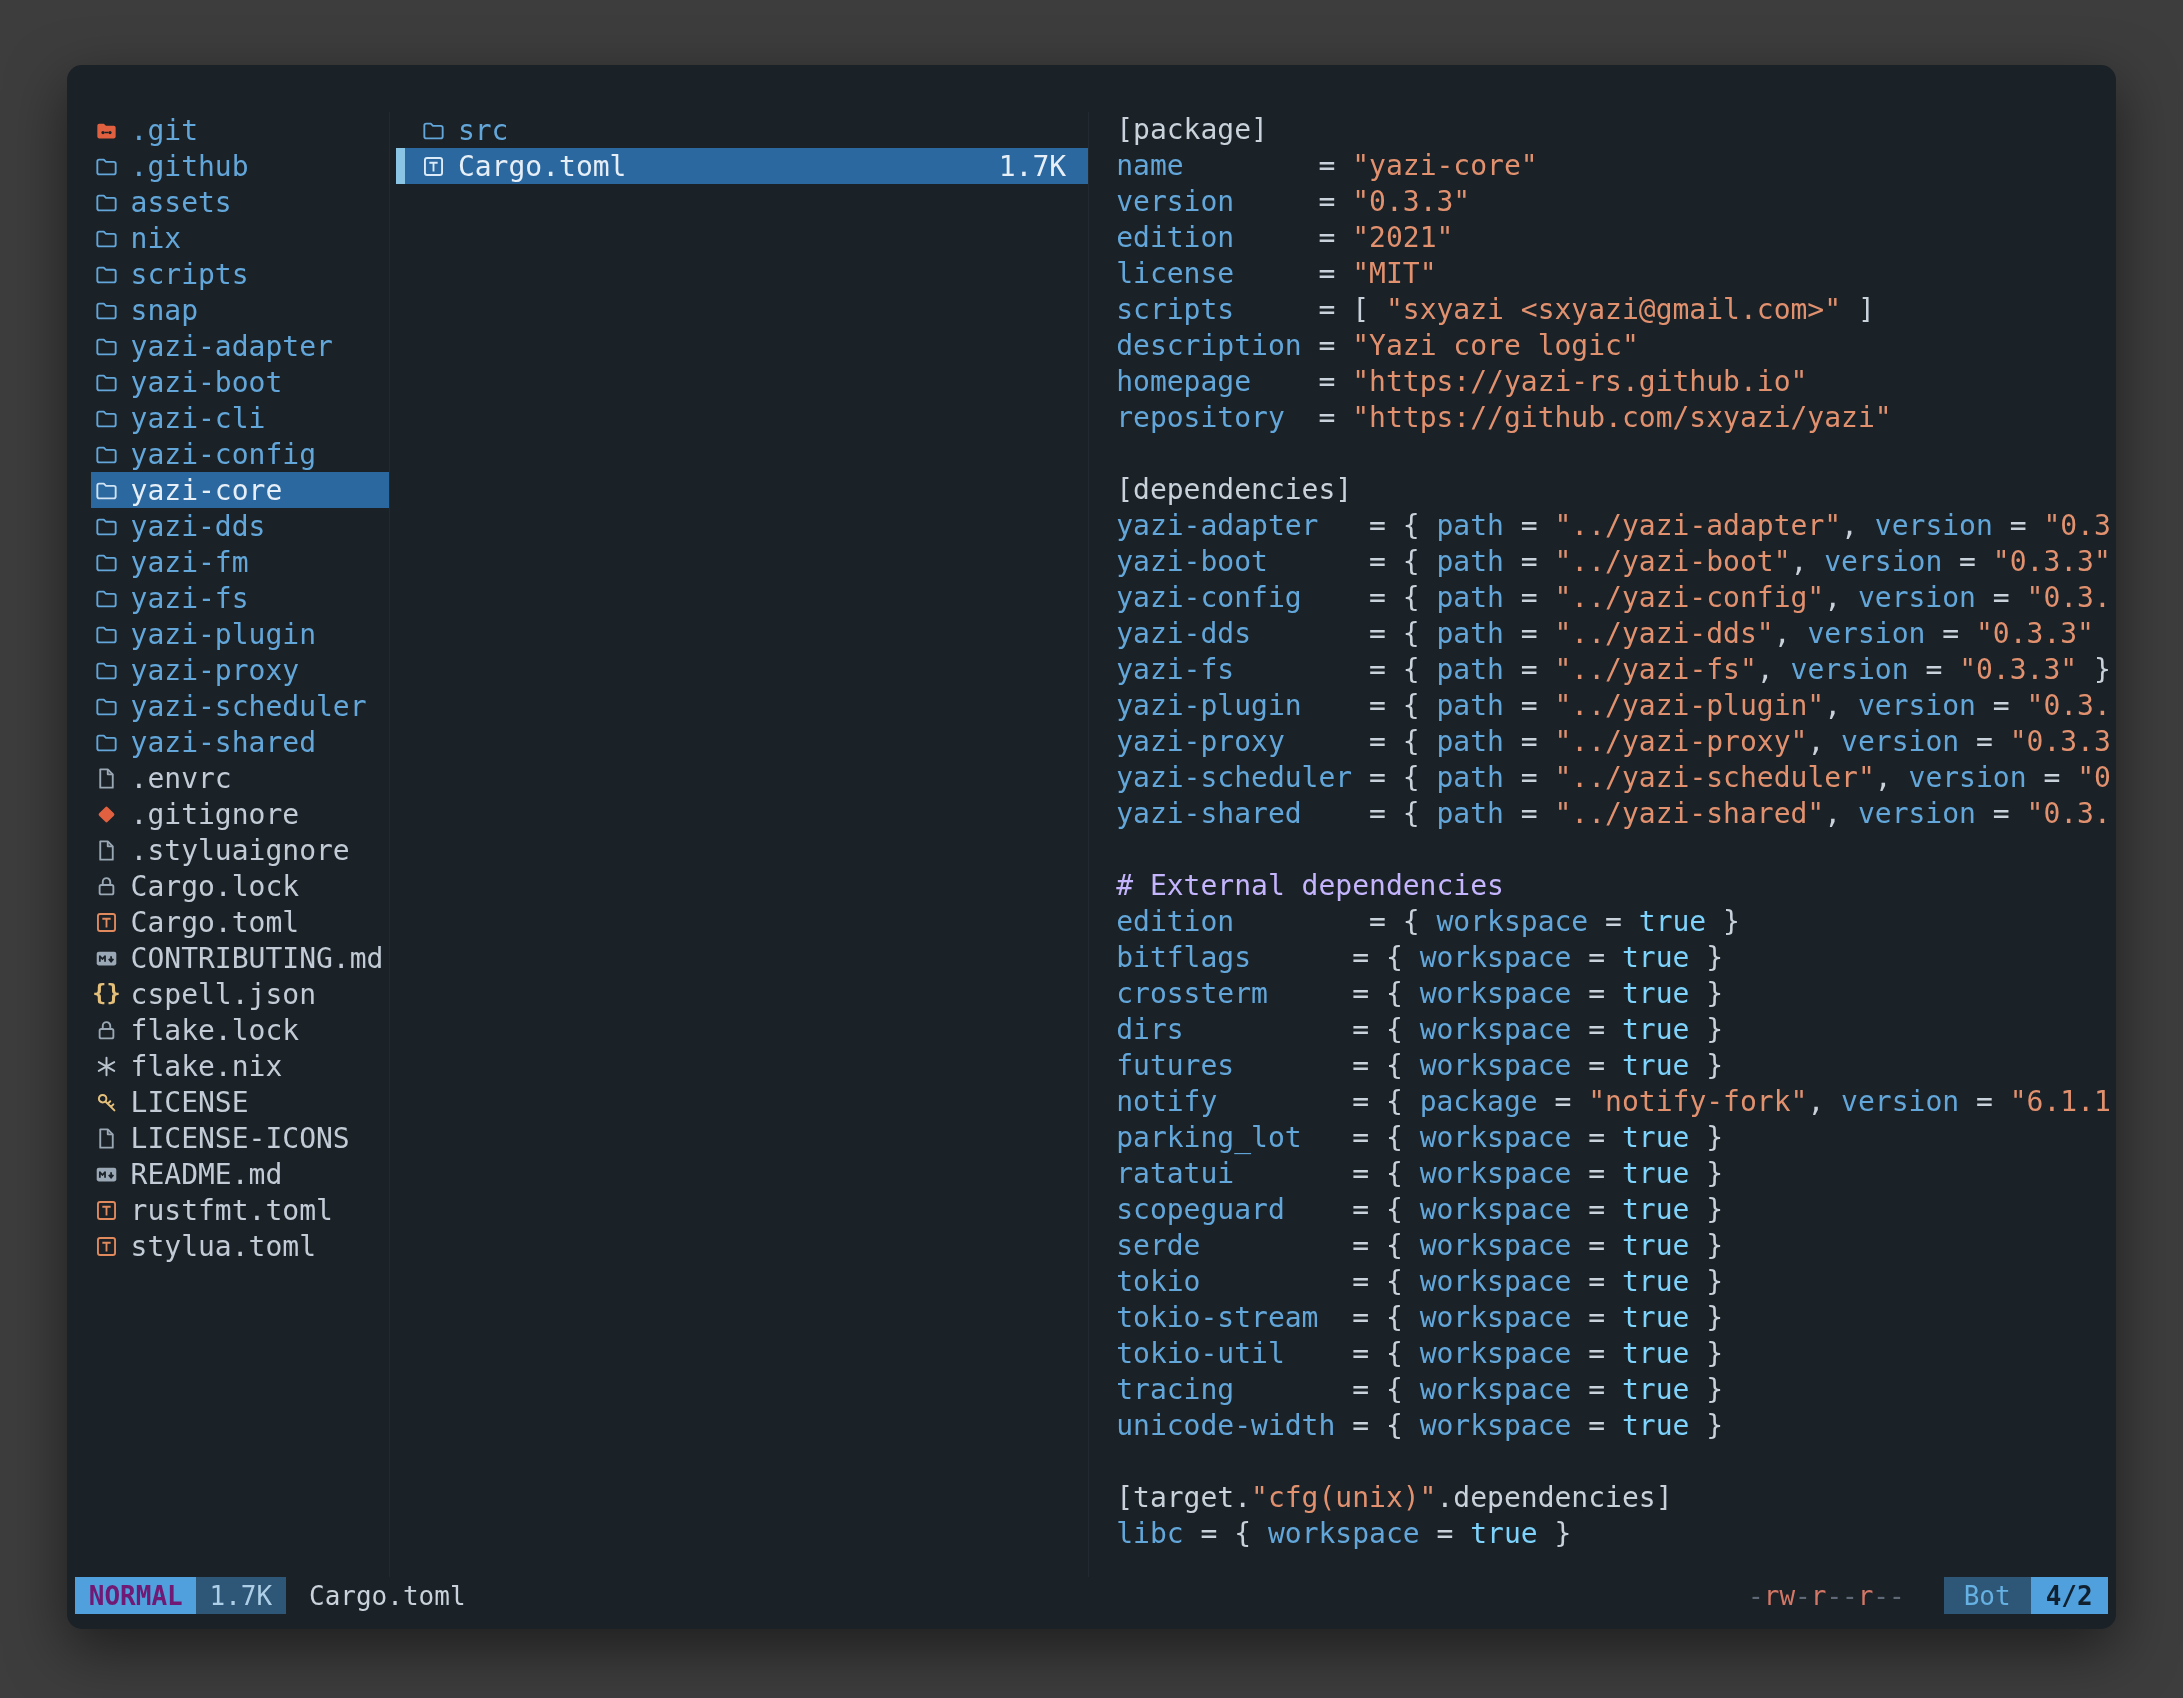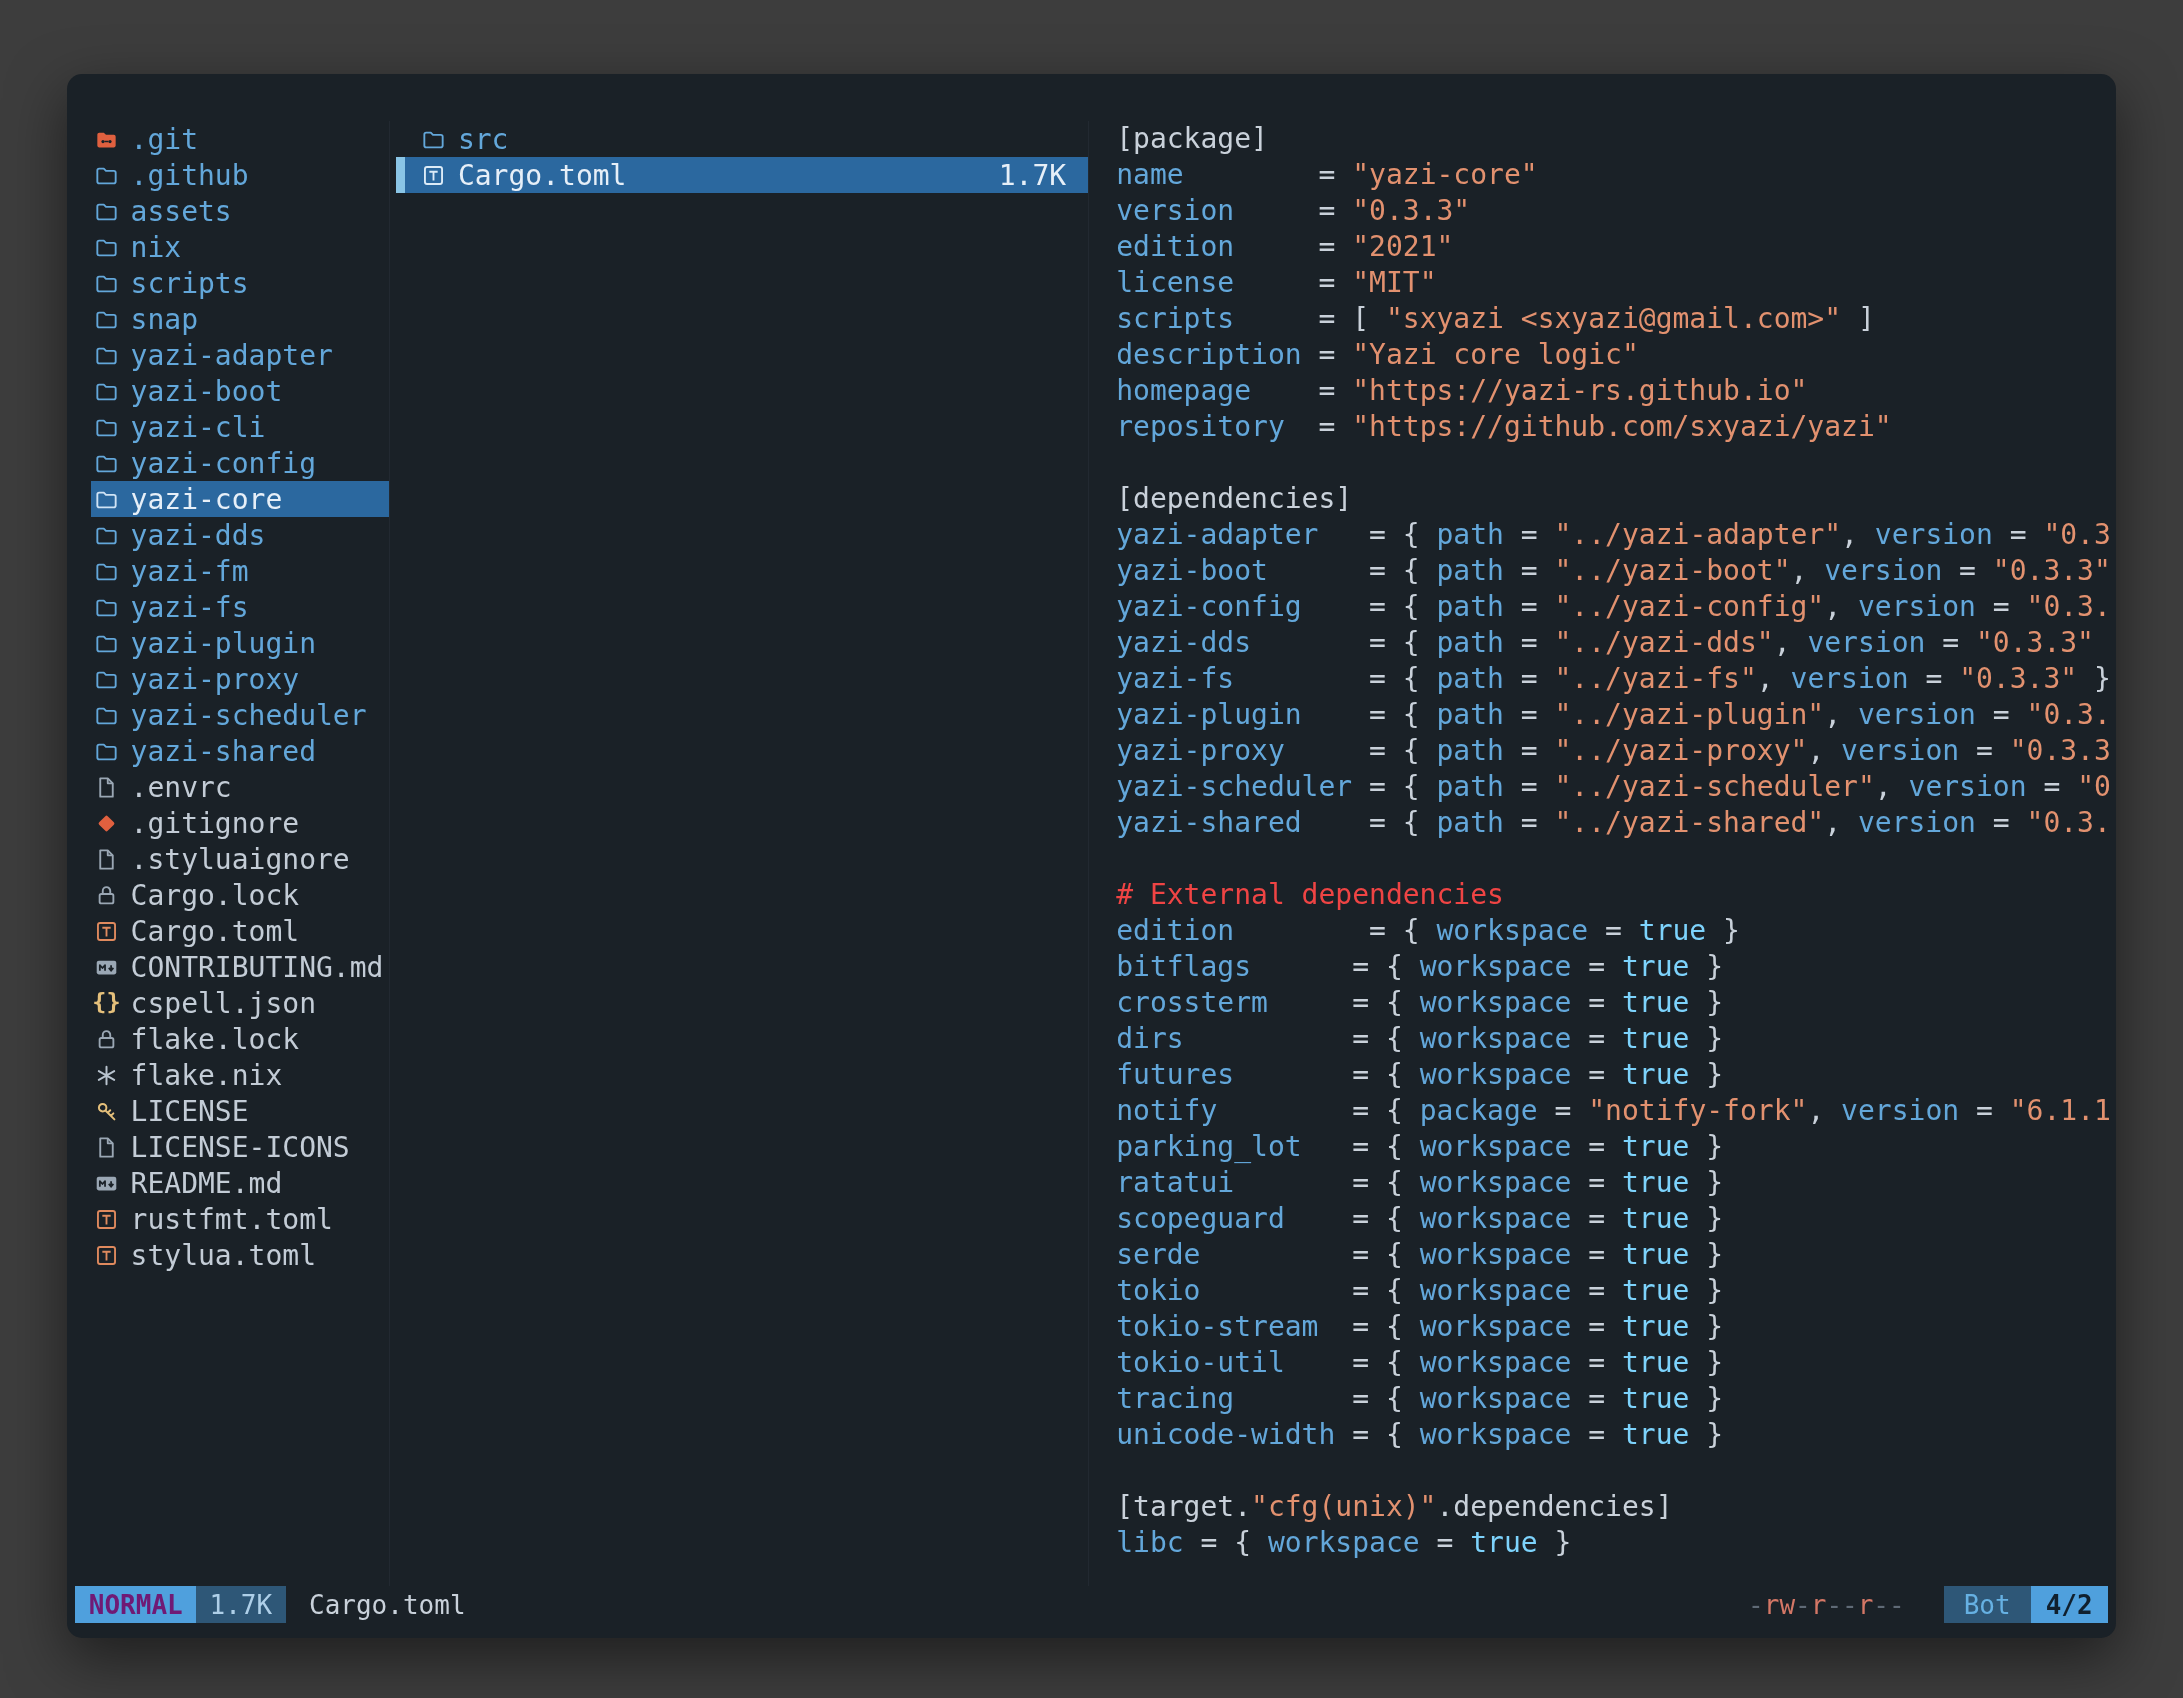--- a/index.html
+++ b/index.html
@@ -1,20 +1,20 @@
 <!DOCTYPE html>
 <html style="font-size:13.4px"><head>
 <meta charset="utf-8">
 <style>
   * { margin:0; padding:0; box-sizing:border-box; }
   html,body { width:2183px; height:1698px; overflow:hidden; }
   body { background:#3d3d3d; font-family:"DejaVu Sans Mono", monospace; }
 
   .window {
-    position:absolute; left:67px; top:74px; width:2049px; height:1564px;
+    position:absolute; left:67px; top:65px; width:2049px; height:1564px;
     background:#1a2127; border-radius:15px; overflow:hidden;
     box-shadow:0 20px 59px rgba(0,0,0,.5);
     display:flex; flex-direction:column;
   }
 
   .main { flex:1; display:flex; padding:47px 0 0 23.5px; overflow:hidden; }
 
   .pane { overflow:hidden; }
   .pane-parent  { width:299px; border-right:1.7px solid #222931; }
   .pane-current { width:693px; margin-left:6.7px; border-right:1.7px solid #222931; }
@@ -45,21 +45,21 @@
   .row.selected .label { color:#e6eff8; }
   .row.selected .size  { color:#e6eff8; }
   .pane-parent .row.selected .icon { color:#cfe3f5; }
 
   .stripe { position:absolute; left:0; top:0; bottom:0; width:8.4px; background:#8ac5e6; }
 
   .pline { height:36px; line-height:36px; white-space:pre; font-size:28px; overflow:hidden; }
   .t-fg   { color:#c9d1da; }
   .t-key  { color:#63a7da; }
   .t-str  { color:#e2916f; }
-  .t-cmt  { color:#ef4444; }
+  .t-cmt  { color:#c4b5fd; }
   .t-bool { color:#7dd3fc; }
 
   .statusbar {
     height:37px; margin:0 8.4px 15px 8.4px; display:flex; align-items:stretch;
     font-size:26px;
   }
   .chip { display:flex; align-items:center; padding:0 13.4px; }
   .chip-mode { background:#4fa0dd; color:#701a75; font-weight:bold; }
   .chip-size { background:#2e5777; color:#aecfe8; }
   .sb-filename { display:flex; align-items:center; margin-left:23.5px; color:#c9d1da; }

